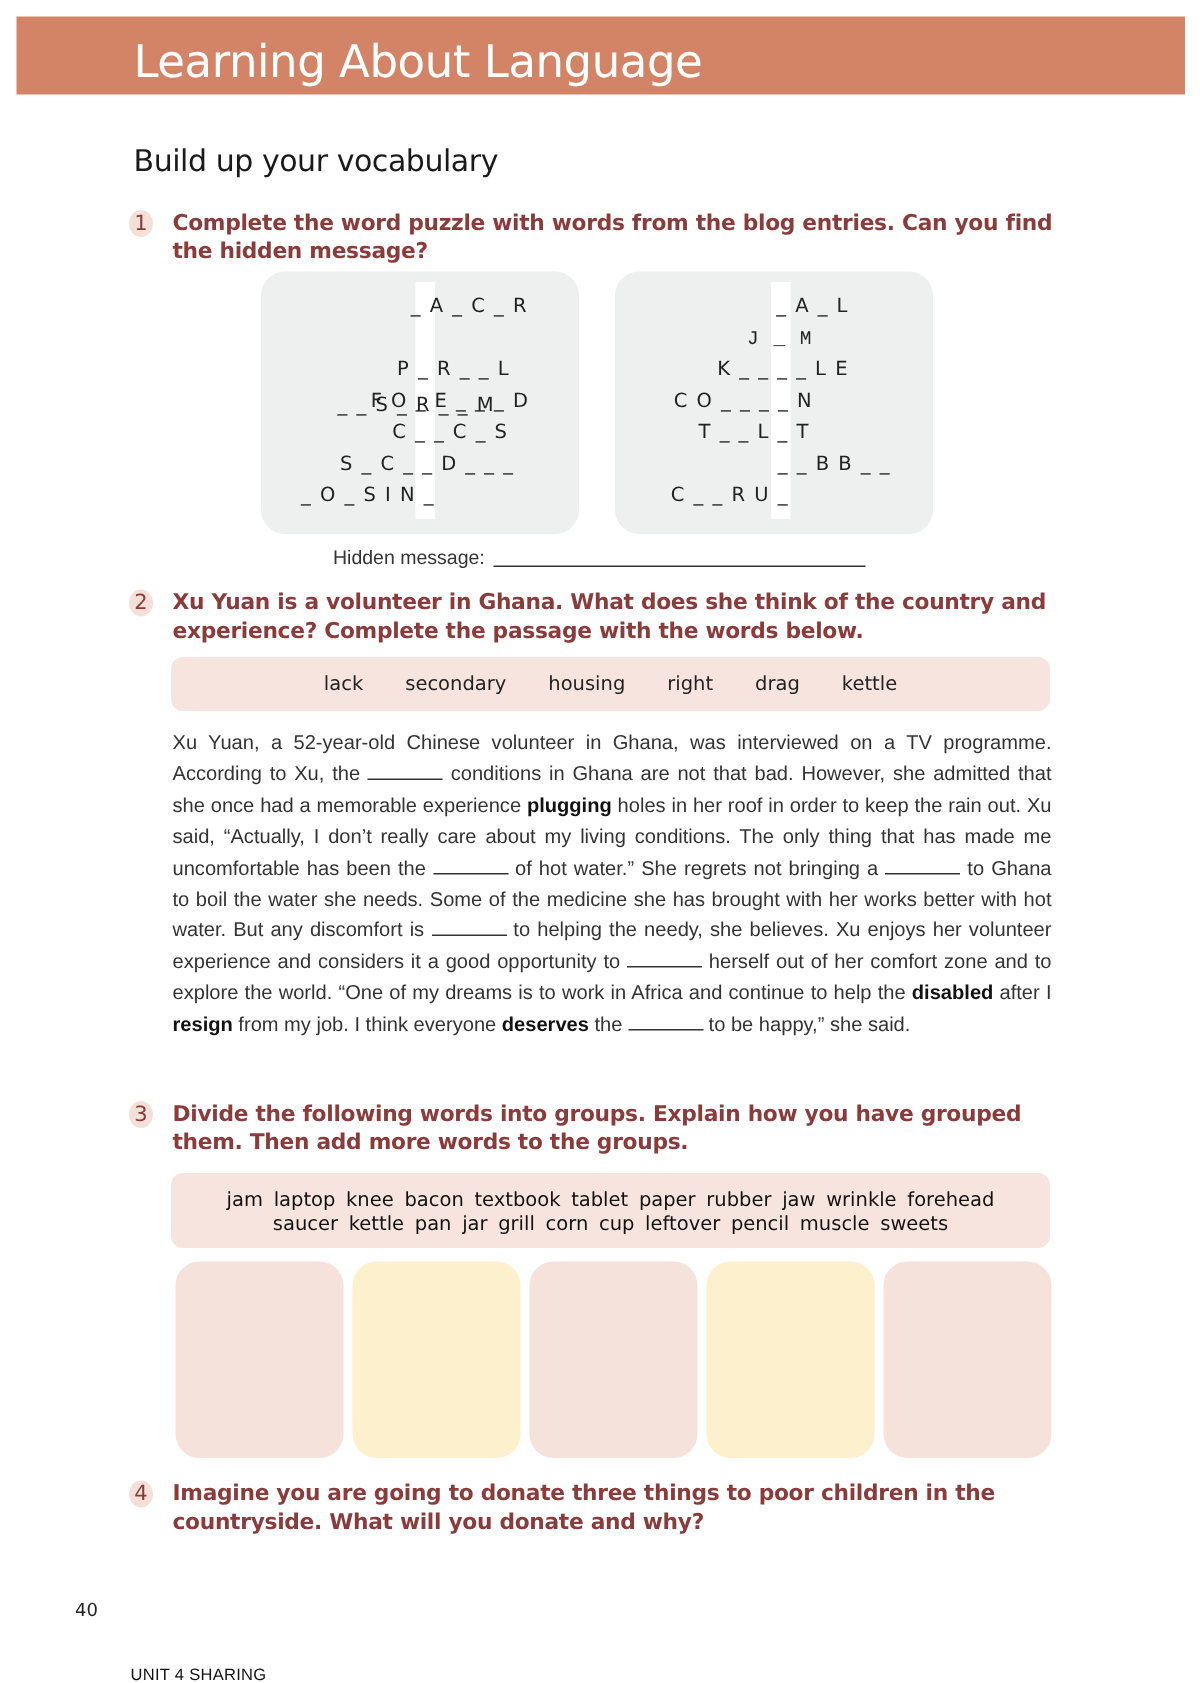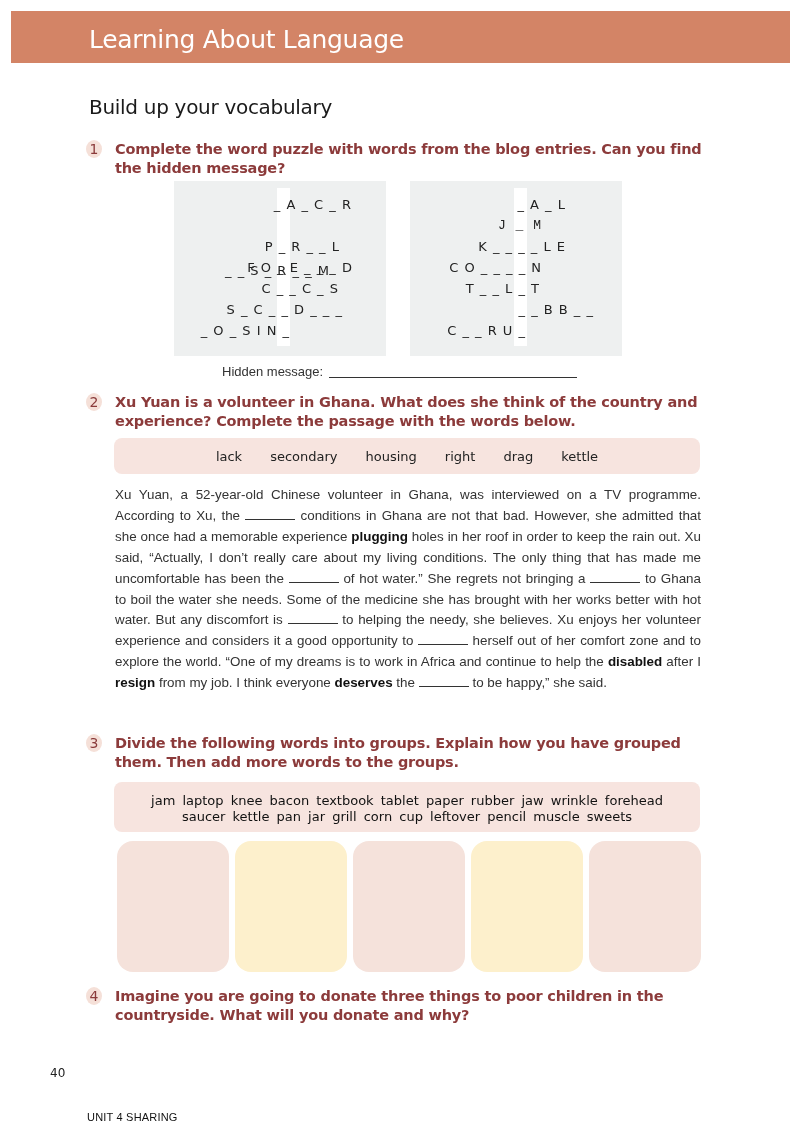--- a/index.html
+++ b/index.html
@@ -1,34 +1,34 @@
 <!DOCTYPE html>
 <html><head>
 <meta charset="utf-8">
 <style>
   html, body { margin: 0; padding: 0; background: #ffffff; }
   body { width: 800px; height: 1122px; position: relative; overflow: hidden;
          font-family: "DejaVu Sans", sans-serif; color: #222; }
 
   .header-bar { position: absolute; left: 11px; top: 11px; width: 779px; height: 52px;
                 background: #d38466; }
-  .header-title { position: absolute; left: 89px; top: 27px; font-size: 25px; color: #ffffff;
+  .header-title { position: absolute; left: 89px; top: 27px; font-size: 30px; color: #ffffff;
                   font-family: "DejaVu Sans", sans-serif; letter-spacing: -0.3px; line-height: 1; }
 
   .section-title { position: absolute; left: 89px; top: 95px; font-size: 20px; color: #1a1a1a;
                    font-family: "DejaVu Sans", sans-serif; letter-spacing: -0.3px; line-height: 1.2; }
 
   .q { position: absolute; left: 86px; width: 620px; }
   .q-num { position: absolute; left: 0; top: 0; width: 16px; height: 18px; border-radius: 50%;
            background: #f5e0d8; color: #8a3a3a; font-size: 14px; text-align: center; line-height: 18px;
            font-family: "DejaVu Sans", sans-serif; }
   .q-text { position: absolute; left: 29px; top: 0; width: 600px; color: #8c3b3b; font-size: 14.5px;
             line-height: 19px; font-family: "DejaVu Sans", sans-serif; font-weight: bold; letter-spacing: -0.2px; }
 
-  .puzzle { position: absolute; top: 181px; height: 175px; background: #eef0f0; border-radius: 0; }
+  .puzzle { position: absolute; top: 181px; height: 175px; background: #eef0f0; border-radius: 16px; }
   .puzzle .stripe { position: absolute; top: 7px; width: 13px; height: 158px; background: #ffffff; }
   .puzzle .row { position: absolute; font-family: "DejaVu Sans", sans-serif; font-size: 13px;
                  color: #222; white-space: pre; line-height: 1; letter-spacing: 1px; }
 
   .hidden-msg { position: absolute; left: 222px; top: 364px; font-size: 13px; color: #333;
                 font-family: "Liberation Sans", sans-serif; }
   .hidden-line { position: absolute; left: 329px; top: 377px; width: 248px; height: 1px; background: #333; }
 
   .word-box { position: absolute; left: 114px; width: 586px; background: #f7e4df; border-radius: 8px; }
   .wb2 { top: 438px; height: 36px; }

